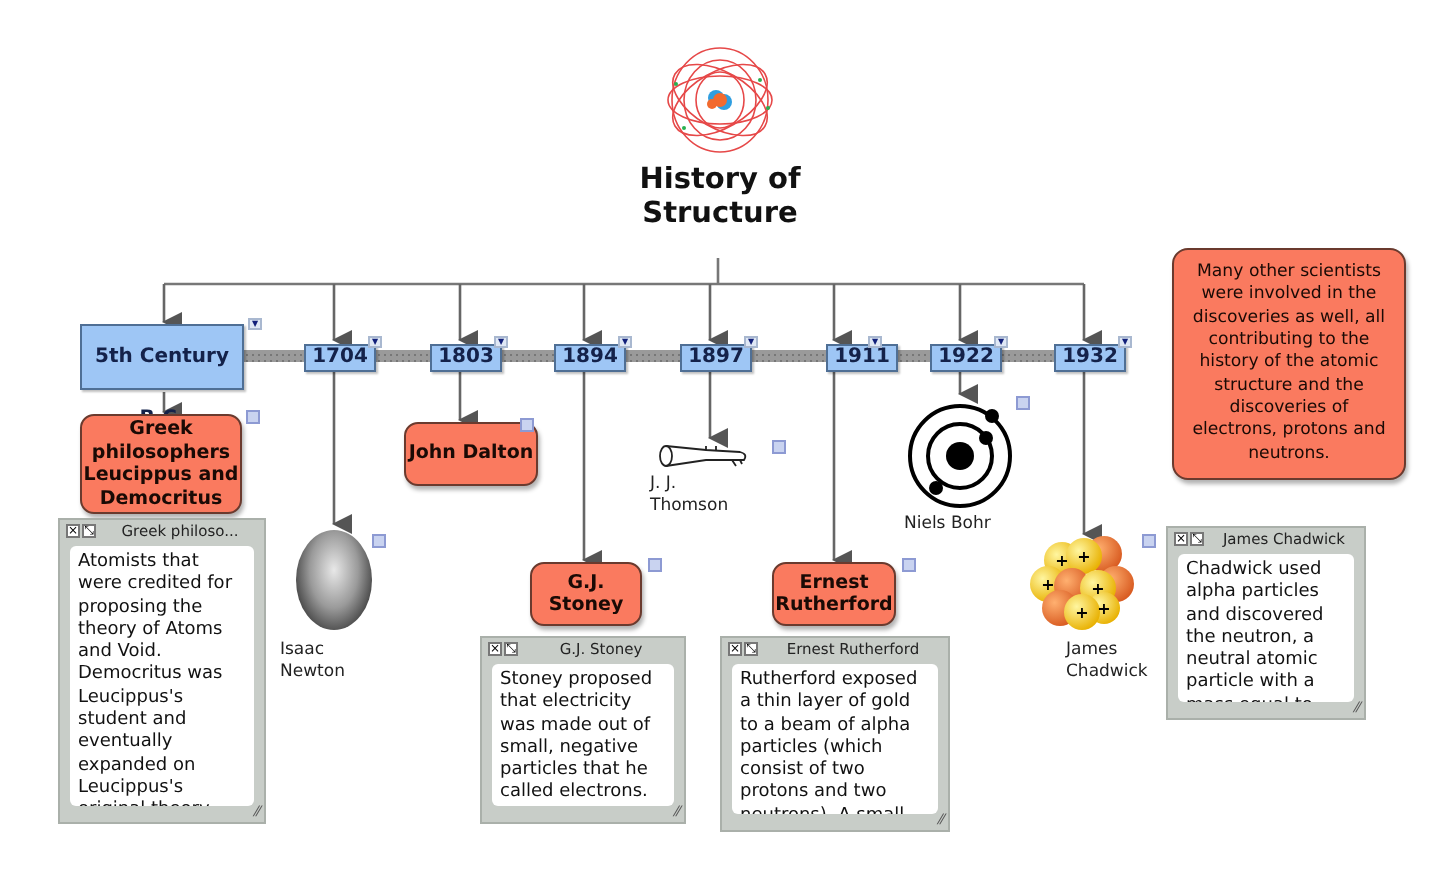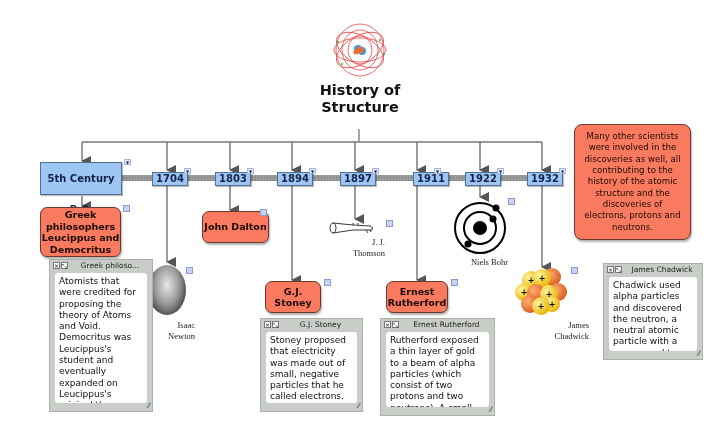--- a/index.html
+++ b/index.html
@@ -32,23 +32,23 @@
     .note-link {
       width: 7px; height: 7px; background: #c9d3f0; border: 1px solid #8d9ad3;
       box-sizing: border-box;
     }
     .topic {
       background: #fa7a5f; border: 1px solid #6a3a2e; border-radius: 7px;
       font-weight: bold; font-size: 9.5px; line-height: 11.5px; color: #1a0a05;
       text-align: center; display: flex; align-items: center; justify-content: center;
       box-shadow: 1px 2px 2px rgba(0,0,0,0.3); box-sizing: border-box;
     }
-    .caption { font-size: 8.5px; line-height: 11px; text-align: right; color: #222; font-family: Liberation Serif, serif; }
+    .caption { font-size: 8.5px; line-height: 11px; text-align: left; color: #222; }
     .note {
-      background: #c8cdc8; border: 1px solid #aab0aa; box-sizing: border-box; margin-left: 20px;
+      background: #c8cdc8; border: 1px solid #aab0aa; box-sizing: border-box;
     }
     .note-head { height: 12px; font-size: 7.5px; line-height: 12px; color: #222; position: relative; }
     .note-head .ctl { position: absolute; top: 2px; width: 7px; height: 7px; background: #fff; border: 1px solid #777; box-sizing: border-box; font-size: 6px; line-height: 5px; text-align: center; color: #000; }
     .note-head .ttl { position: absolute; left: 22px; right: 4px; text-align: center; white-space: nowrap; overflow: hidden; }
     .note-body {
       position: absolute; left: 5px; right: 5px; top: 13px; bottom: 8px;
       background: #fff; border-radius: 3px; font-size: 9px; line-height: 11.3px;
       padding: 3px 4px; color: #111; overflow: hidden;
     }
     .grip { position: absolute; right: 2px; bottom: 1px; font-size: 7px; color: #555; line-height: 7px; }
@@ -156,21 +156,21 @@
 <div class="abs topic" style="left:265px; top:281px; width:56px; height:32px;">
   <span>G.J. Stoney</span>
 </div>
 <div class="abs note-link" style="left:324px; top:279px;"></div>
 
 <div class="abs topic" style="left:386px; top:281px; width:62px; height:32px;">
   <span>Ernest Rutherford</span>
 </div>
 <div class="abs note-link" style="left:451px; top:279px;"></div>
 
-<div class="abs topic" style="left:574px; top:124px; width:117px; height:116px; font-weight:normal; font-size:8.6px; line-height:11.3px; padding:4px 6px; border-radius:8px;">
+<div class="abs topic" style="left:586px; top:124px; width:117px; height:116px; font-weight:normal; font-size:8.6px; line-height:11.3px; padding:4px 6px; border-radius:8px;">
   <span>Many other scientists were involved in the discoveries as well, all contributing to the history of the atomic structure and the discoveries of electrons, protons and neutrons.</span>
 </div>
 
 <div class="abs" style="left:148px; top:265px; width:38px; height:50px; border-radius:50% / 50%; background: radial-gradient(ellipse at 50% 40%, #e8e8e8 0%, #9a9a9a 45%, #3c3c3c 80%, #1a1a1a 100%);"></div>
 <div class="abs note-link" style="left:186px; top:267px;"></div>
 <div class="abs caption" style="left:140px; top:320px; width:55px;">
   <div>Isaac</div>
     <div>Newton</div>
 </div>
 

